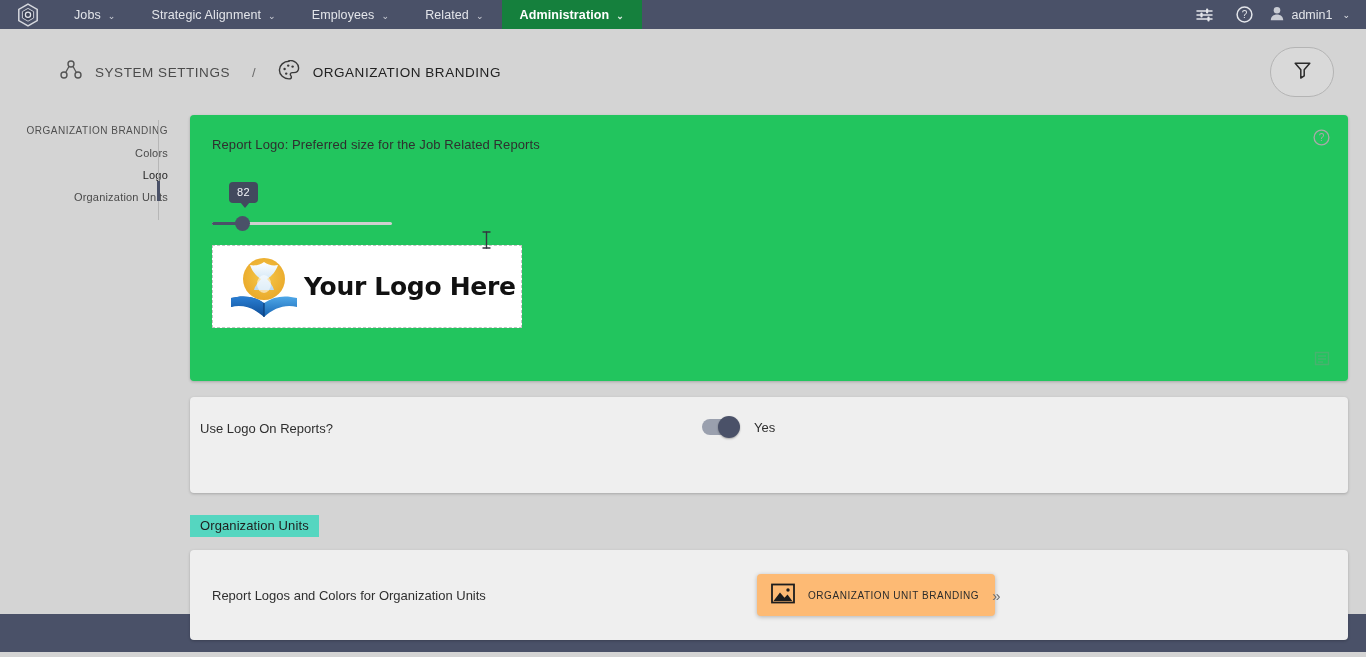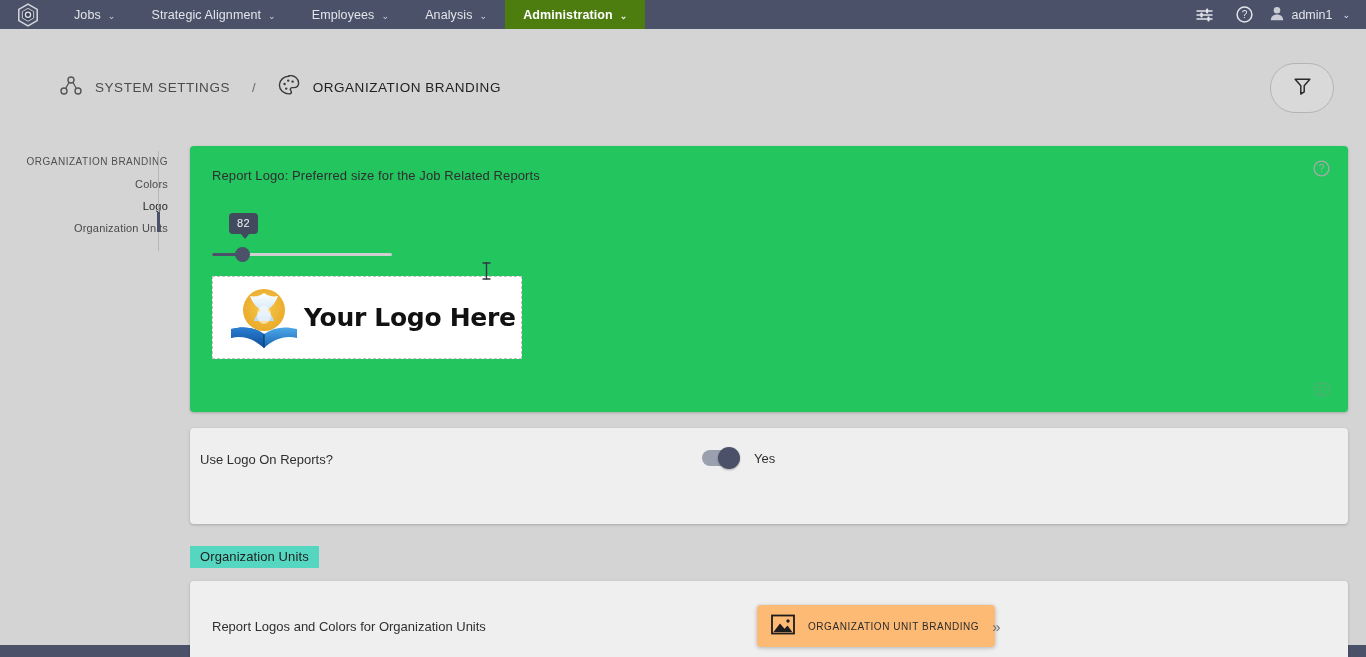--- a/index.html
+++ b/index.html
@@ -34,21 +34,21 @@
     cursor: pointer;
     letter-spacing: .1px;
   }
   .nav-item .caret {
     margin-left: 7px;
     font-size: 9px;
     opacity: .85;
     transform: translateY(1px);
   }
   .nav-item.active {
-    background: #4d7c0f;
+    background: #15803d;
     color: #ffffff;
     font-weight: bold;
   }
   .nav-right {
     margin-left: auto;
     display: flex; align-items: center;
     padding-right: 16px;
     gap: 0px;
   }
   .nav-icon-btn {
@@ -58,21 +58,21 @@
   }
   .nav-user {
     display: flex; align-items: center; gap: 7px;
     color: #e3e5ea; font-size: 12.5px;
     padding-left: 6px; cursor: pointer;
   }
   .nav-user .caret { font-size: 9px; margin-left: 3px; }
 
   
   .crumbbar {
-    height: 117px;
+    height: 86px;
     background: #d4d4d4;
     display: flex;
     align-items: center;
     padding: 0 32px 0 60px;
     position: relative;
   }
   .crumbs { display: flex; align-items: center; }
   .crumb {
     display: flex; align-items: center;
     gap: 13px;
@@ -365,21 +365,21 @@
     </div>
     <div class="nav-item">
       <span>Strategic Alignment</span>
       <span class="caret">⌄</span>
     </div>
     <div class="nav-item">
       <span>Employees</span>
       <span class="caret">⌄</span>
     </div>
     <div class="nav-item">
-      <span>Analysis</span>
+      <span>Related</span>
       <span class="caret">⌄</span>
     </div>
     <div class="nav-item active">
       <span>Administration</span>
       <span class="caret">⌄</span>
     </div>
   </div>
 
   <div class="nav-right">
     <div class="nav-icon-btn">

